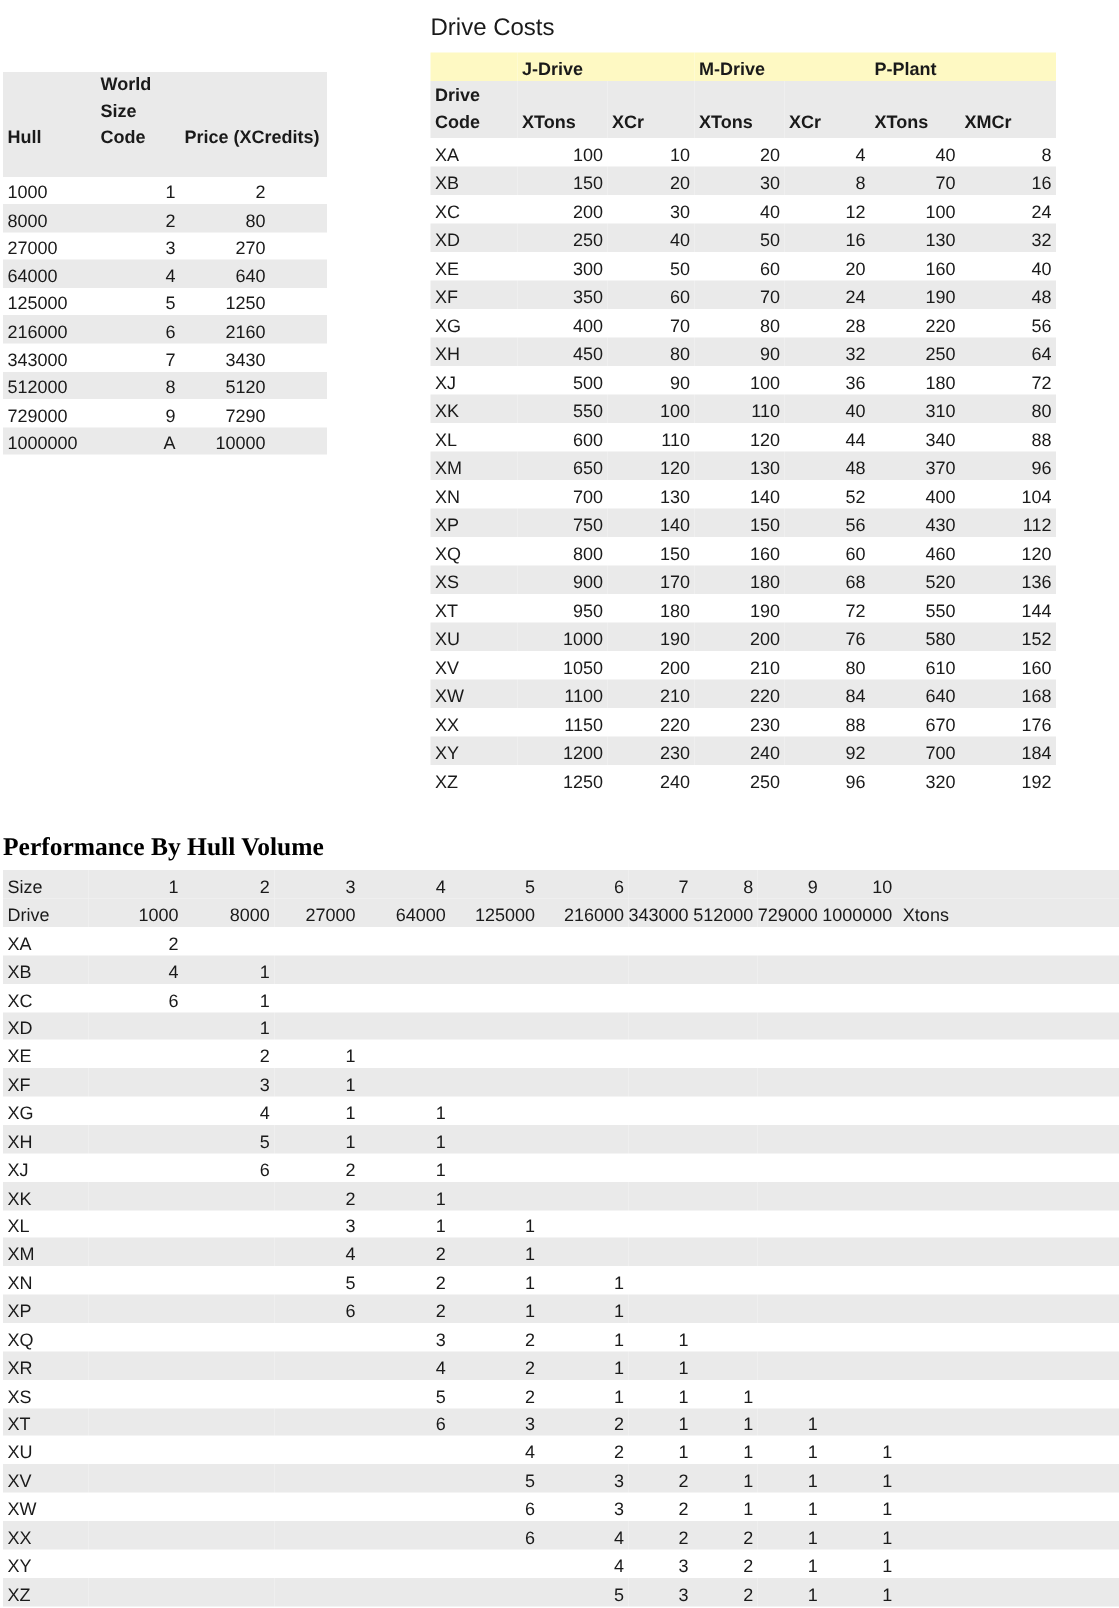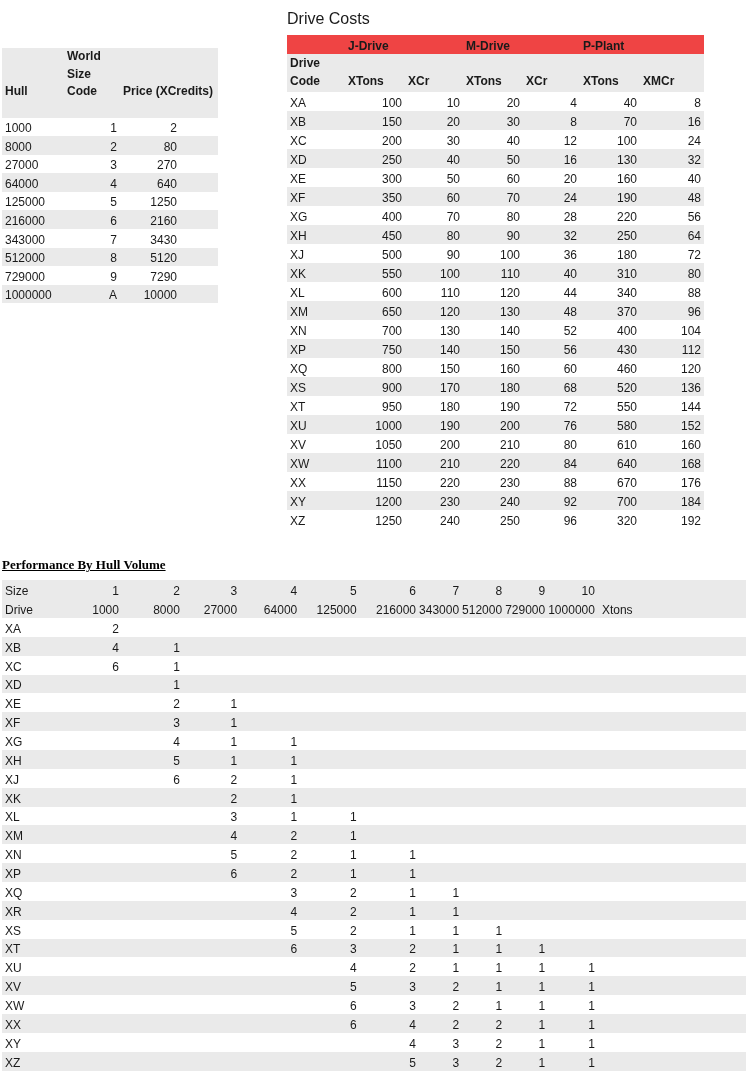--- a/index.html
+++ b/index.html
@@ -24,33 +24,33 @@
   .hull-table thead tr { background:#eaeaea; }
   .hull-table thead td {
     font-weight:bold; height:64px; vertical-align:bottom;
     text-align:left; padding-left:3px; white-space:pre-line; line-height:17.5px; padding-bottom:17px;
   }
 
   
   .drive-panel { position:absolute; left:287px; top:10px; }
   .drive-title { font-size:16px; line-height:18px; margin-bottom:7px; }
   .drive-table thead td { font-weight:bold; text-align:left; padding-left:3px; }
-  .drive-table thead tr.group-row { background:#ef4444; }
+  .drive-table thead tr.group-row { background:#fef9c3; }
   .drive-table thead tr.group-row td { height:19px; }
   .drive-table thead tr.head-row { background:#eaeaea; }
   .drive-table thead tr.head-row td {
     height:38px; vertical-align:bottom; white-space:pre-line; line-height:18px; padding-bottom:2px;
   }
   .drive-table tbody td { height:19px; }
 
   
   .perf-panel { position:absolute; left:2px; top:555px; }
   .perf-title {
     font-family:"Liberation Serif", serif; font-weight:bold;
-    font-size:13px; line-height:20px; margin-bottom:5px; color:#000000;text-decoration:underline;
+    font-size:17px; line-height:20px; margin-bottom:5px; color:#000000;
   }
   .perf-table td { font-size:11.5px; padding-right:2px; }
   .perf-table td:last-child { text-align:left; padding-left:4px; }
   .perf-table thead tr { background:#eaeaea; }
   .perf-table thead td { height:19px; }
   .perf-table tbody td { height:18.87px; }
 </style>
 </head>
 <body>
 

